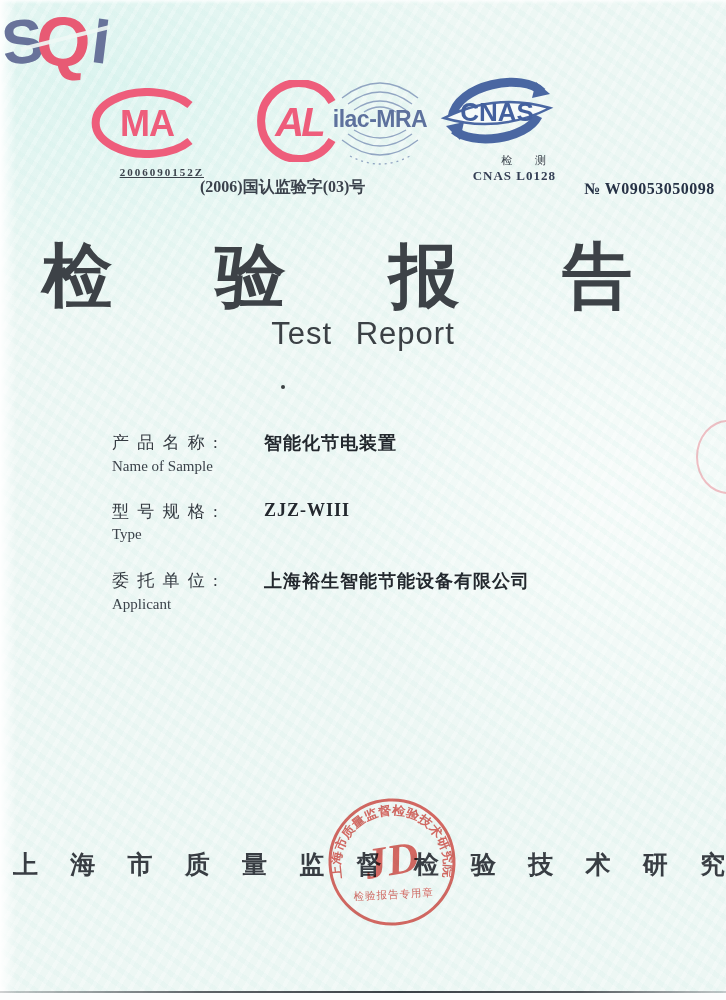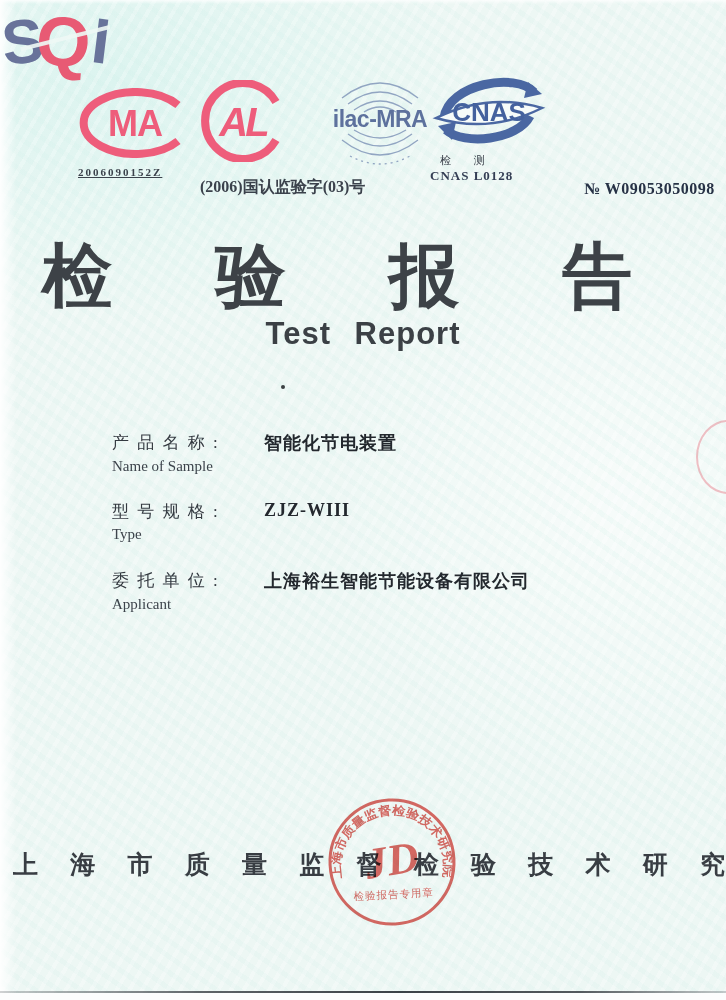--- a/index.html
+++ b/index.html
@@ -25,21 +25,21 @@
   }
   .edge-left{ position:absolute; left:0; top:0; bottom:0; width:16px;
     background:linear-gradient(90deg, rgba(255,255,255,.95), rgba(255,255,255,0)); }
   .edge-top{ position:absolute; left:0; top:0; right:0; height:4px;
     background:linear-gradient(180deg, rgba(255,255,255,.8), rgba(255,255,255,0)); }
   .edge-bottom-line{ position:absolute; left:0; right:0; bottom:7px; height:2px;
     background:linear-gradient(90deg, rgba(70,75,80,.25), rgba(45,50,56,.75) 28%, rgba(40,46,52,.9) 55%, rgba(45,50,56,.8) 80%, rgba(110,115,120,.35)); }
   .edge-bottom-white{ position:absolute; left:0; right:0; bottom:0; height:7px; background:#fcfdfd; }
 
   
-  .logo-box{ position:absolute; text-align:left; }
+  .logo-box{ position:absolute; text-align:right; }
   .logo-caption{
     font-family:"Liberation Serif","DejaVu Serif",serif;
     font-weight:bold; color:#3b424c; white-space:nowrap;
   }
   .cma-box{ left:78px; top:88px; width:126px; }
   .cma-caption{ font-size:11px; letter-spacing:2px; margin-top:4px;text-decoration:underline; }
   .cal-box{ left:200px; top:80px; width:142px; }
   .cal-caption{ font-size:16px; letter-spacing:0; margin-top:11px; }
   .ilac-box{ left:324px; top:60px; width:112px; }
   .cnas-box{ left:430px; top:68px; width:126px; }
@@ -61,21 +61,21 @@
   
   .title-cn{
     position:absolute; left:0; top:230px; width:721px; text-align:left;
     font-family:"Liberation Sans","DejaVu Sans",sans-serif;
     font-size:70px; font-weight:bold; color:#3d4247;
     letter-spacing:42px; text-indent:42px; white-space:nowrap;
   }
   .title-en{
     position:absolute; left:0; top:316px; width:726px; text-align:center;
     font-family:"Liberation Sans","DejaVu Sans",sans-serif;
-    font-size:31px; font-weight:bold; color:#3b4045;
+    font-size:31px; font-weight:normal; color:#3b4045;
     letter-spacing:1px; word-spacing:14px; white-space:nowrap;
   }
   .title-dot{ position:absolute; left:281px; top:385px; width:4px; height:4px;
     border-radius:50%; background:#3c4043; }
 
   
   .field{ position:absolute; left:112px; width:560px; }
   .field-label-cn{
     display:inline-block; width:148px;
     font-size:17px; color:#343a41; letter-spacing:2px; white-space:nowrap;

